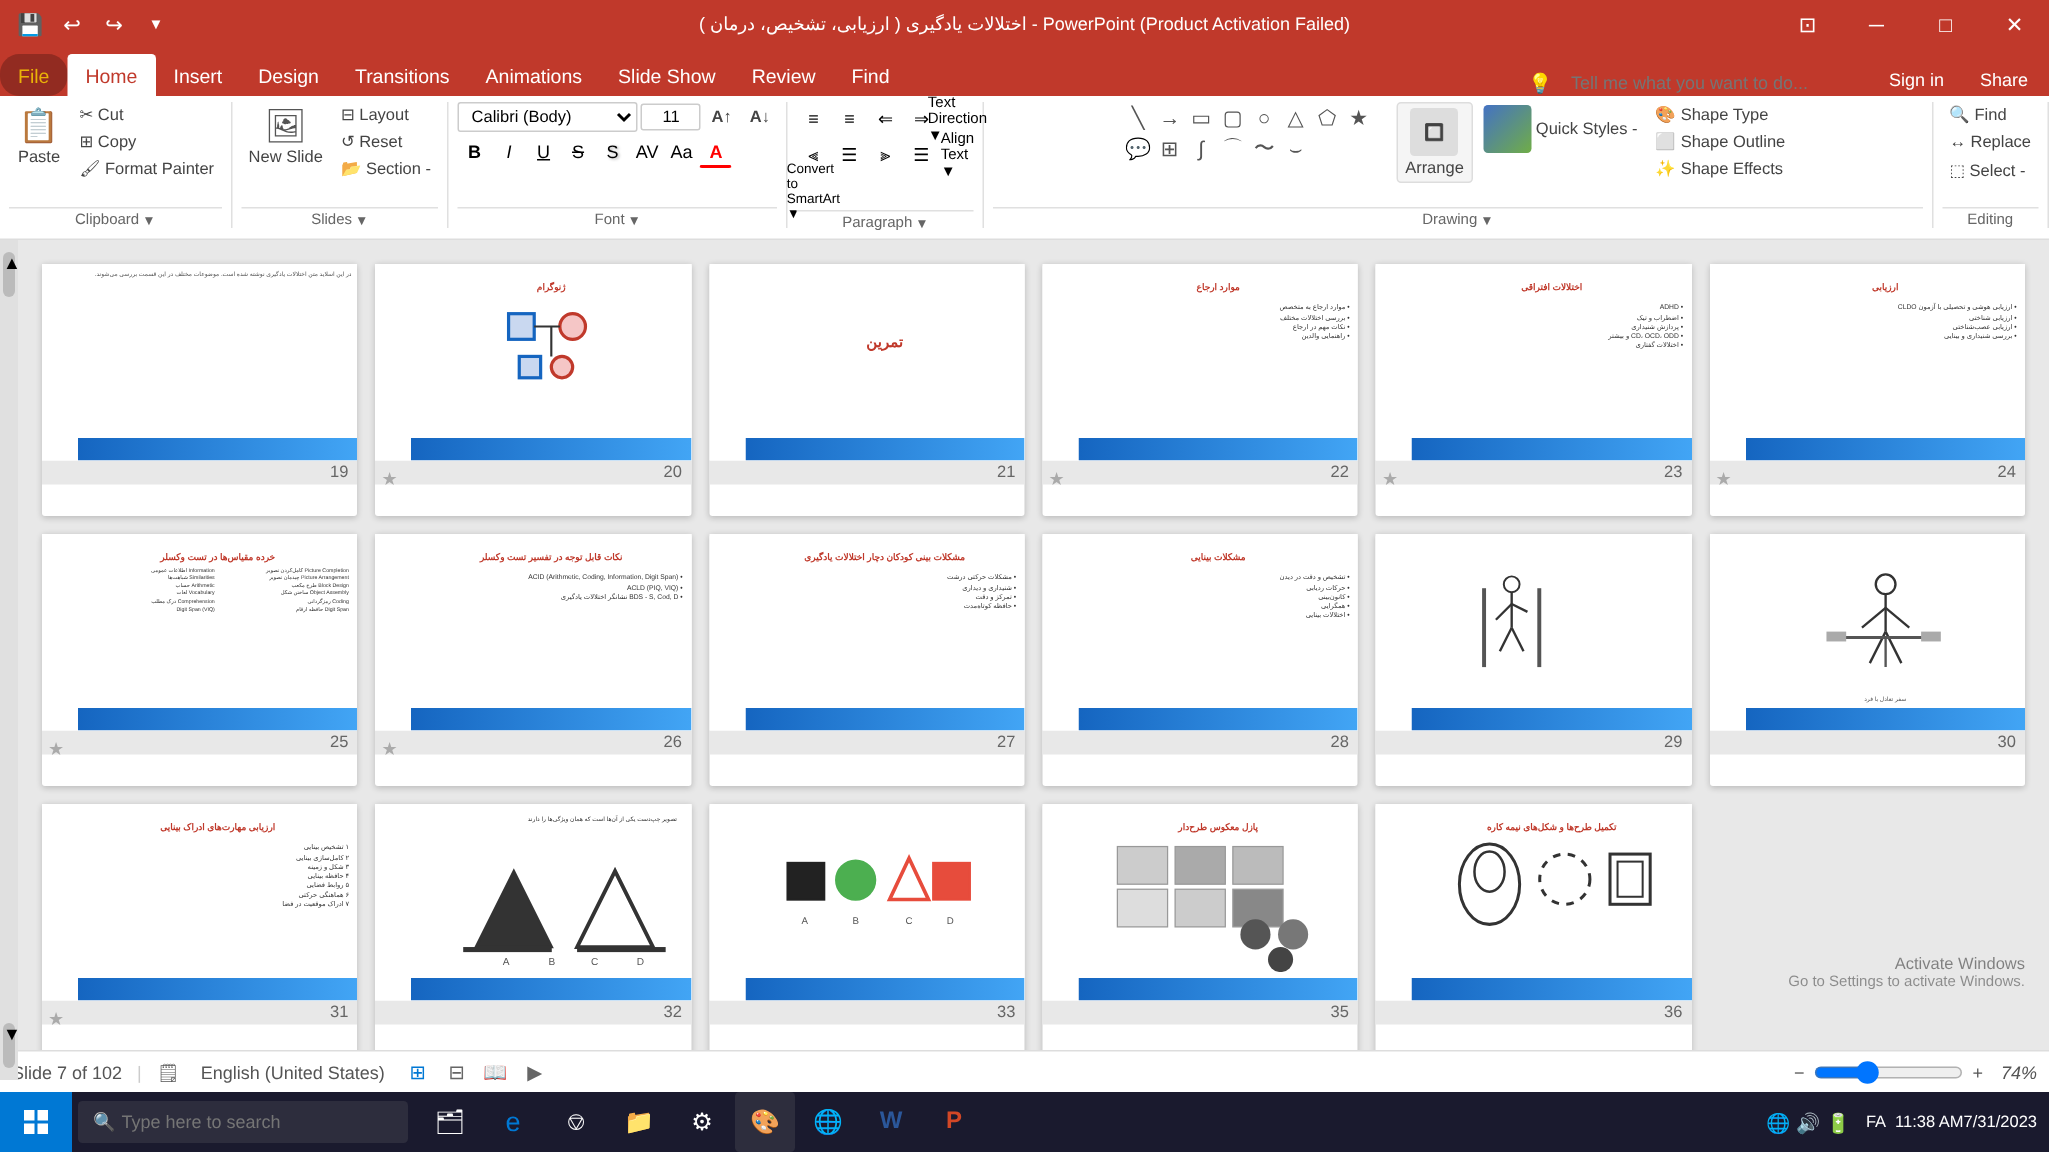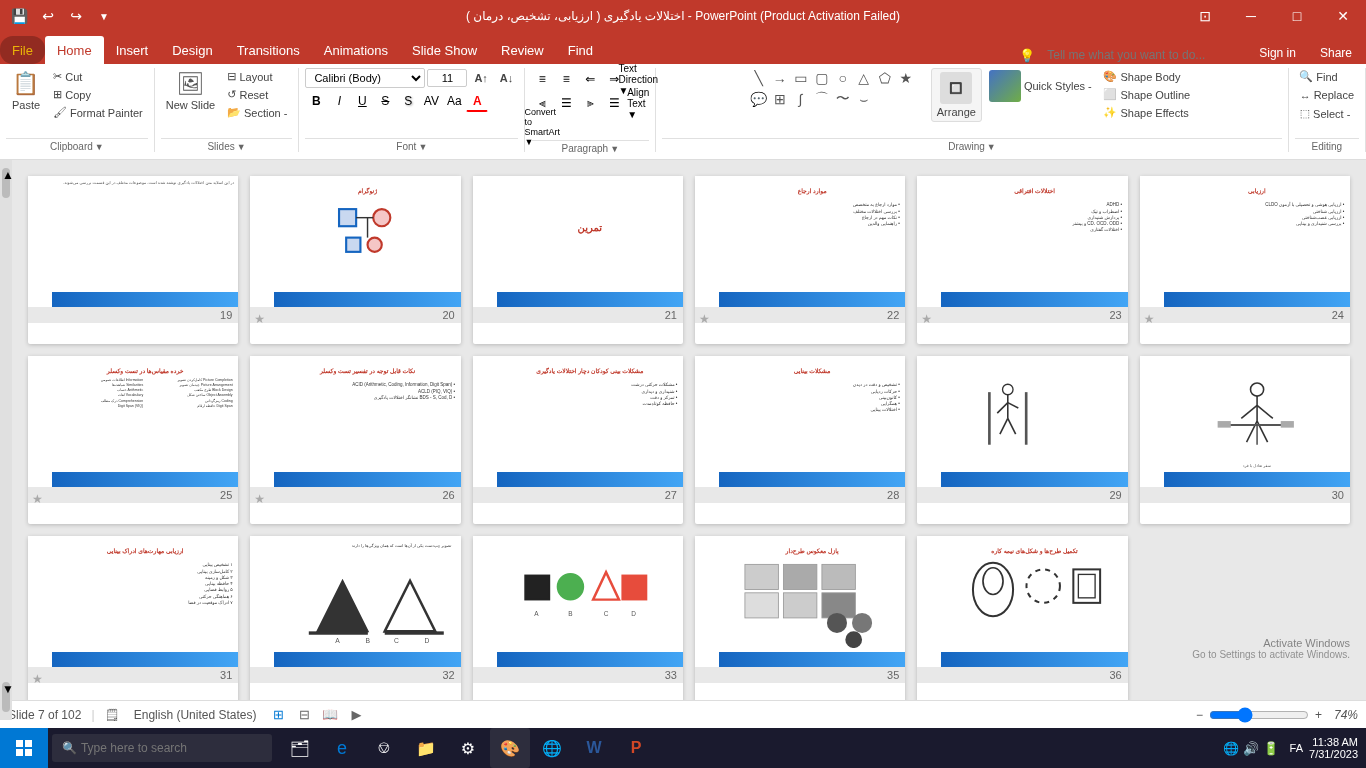--- a/index.html
+++ b/index.html
@@ -28,21 +28,21 @@
       display: flex; align-items: center; gap: 2px; margin-left: 4px;
     }
     #taskbar .taskbar-icon {
       width: 40px; height: 40px; display: flex; align-items: center; justify-content: center;
       cursor: pointer; color: white; font-size: 16px;
     }
     #taskbar .tray {
       margin-left: auto; display: flex; align-items: center; padding-right: 8px; gap: 6px;
     }
     #taskbar .tray-time {
-      display: flex; flex-direction: column; align-items: flex-end; font-size: 11px;
+      display: flex; flex-direction: row; align-items: center; font-size: 11px;
       color: white; cursor: pointer;
     }
     #taskbar .tray-icons { display: flex; align-items: center; gap: 4px; color: white; font-size: 13px; }
     #taskbar .activate-windows {
       position: absolute; bottom: 42px; right: 10px; color: rgba(0,0,0,0.5);
       font-size: 11px; text-align: right; pointer-events: none;
     }
 
     
     #titlebar {
@@ -380,21 +380,21 @@
         </div>
         <div class="rb-col">
           <div class="rb-btn-small">
             <div class="qs-icon"></div>
             <span>Quick Styles -</span>
           </div>
         </div>
         <div class="rb-col">
           <div class="rb-btn-small">
             <span>🎨</span>
-              <span>Shape Body</span>
+              <span>Shape Type</span>
           </div>
           <div class="rb-btn-small">
             <span>⬜</span>
               <span>Shape Outline</span>
           </div>
           <div class="rb-btn-small">
             <span>✨</span>
               <span>Shape Effects</span>
           </div>
         </div>

